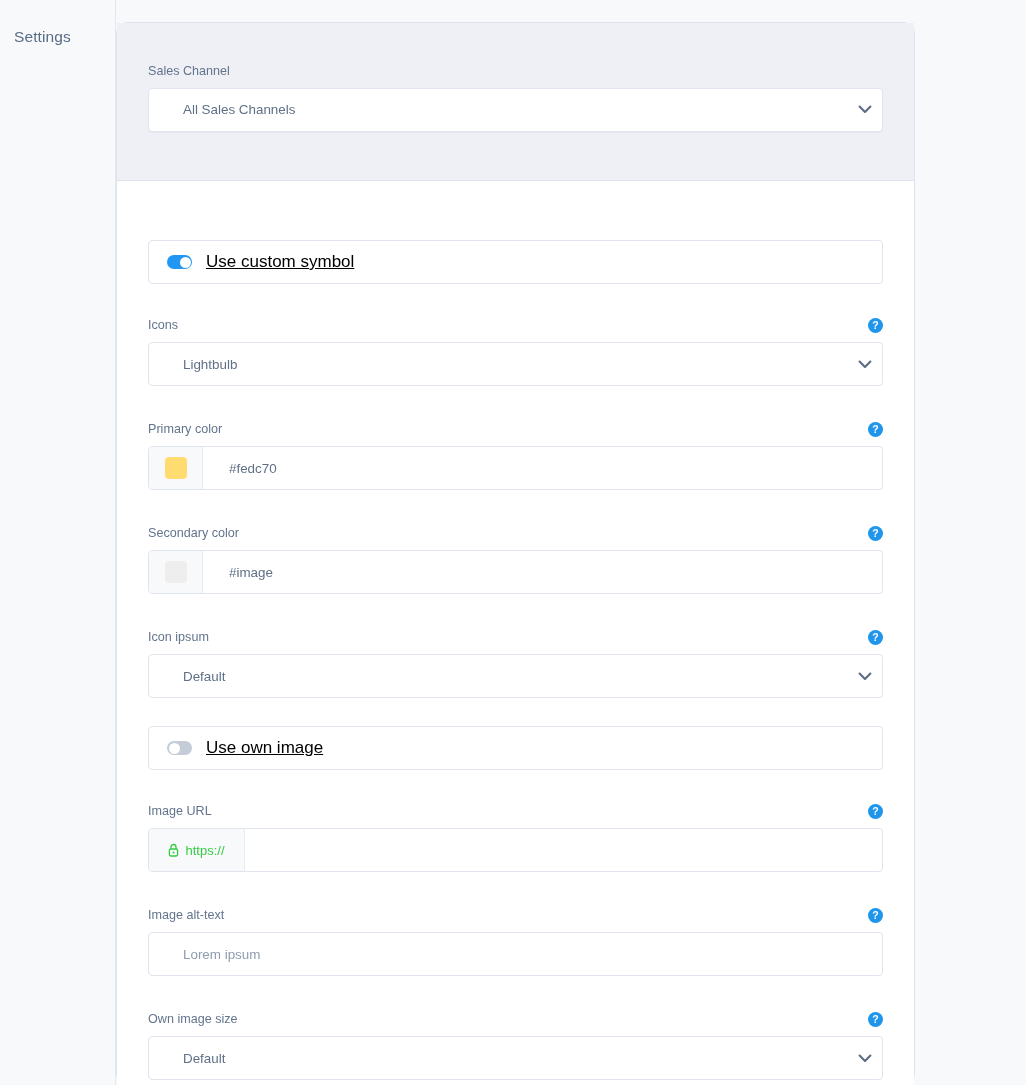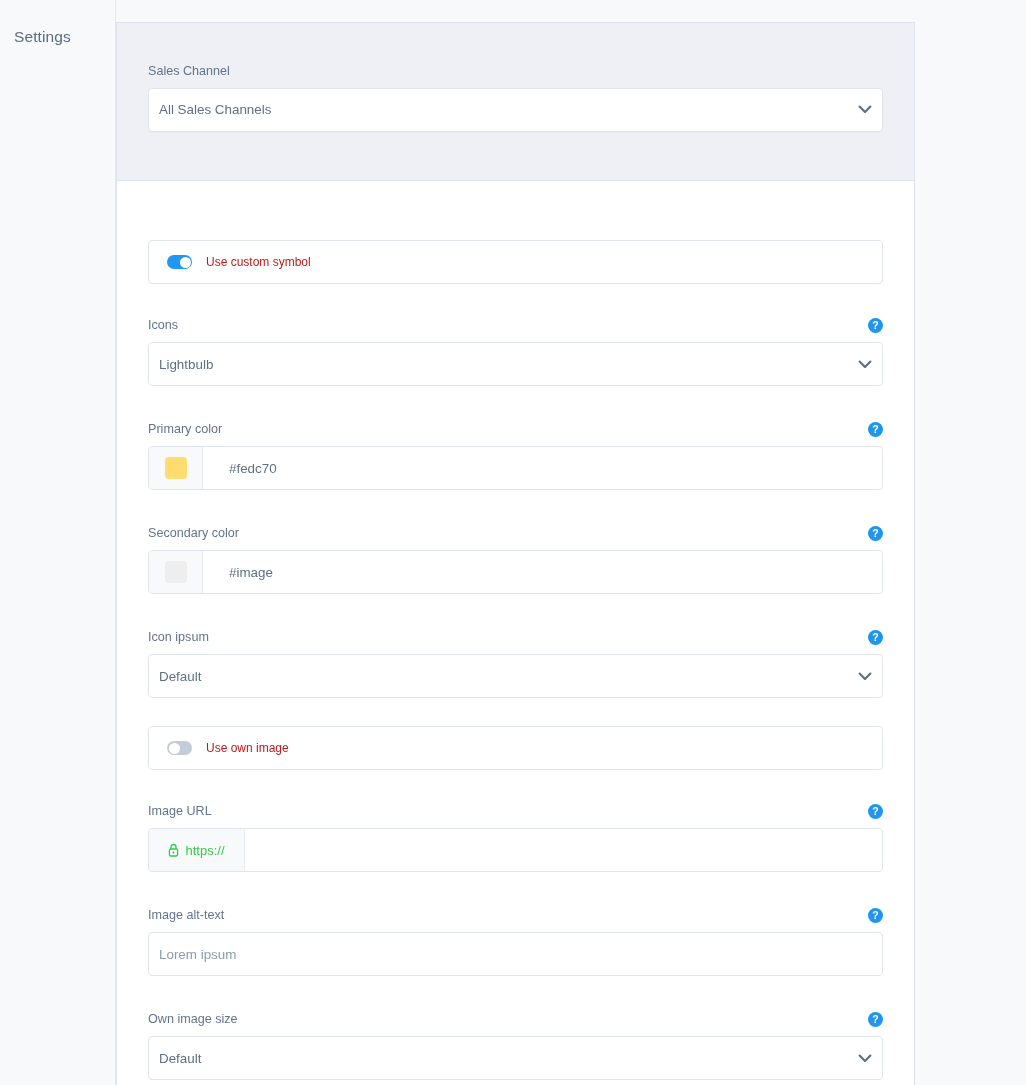--- a/index.html
+++ b/index.html
@@ -43,20 +43,21 @@
   .panel {
     position: absolute;
     left: 116px;
     top: 22px;
     width: 799px;
     height: 1063px;
     background: #ffffff;
     border-left: 1px solid #dde3ec;
     border-right: 1px solid #dde3ec;
     border-top: 1px solid #dde3ec;
+    border-radius: 12px;
   }
 
   .panel-header {
     position: relative;
     height: 158px;
     background: #eef0f5;
     border-bottom: 1px solid #dde3ec;
     padding: 0 31px;
   }
 
@@ -107,21 +108,21 @@
     align-items: center;
     position: relative;
   }
 
   .control.header-select {
     border: 1px solid #e0e5ee;
     box-shadow: 0 1px 1px rgba(40,60,90,.04);
   }
 
   .control .value {
-    padding-left: 10px;
+    padding-left: 34px;
     font-size: 13.4px;
     color: #5f7086;
     flex: 1;
     white-space: nowrap;
     overflow: hidden;
   }
 
   .control .value.placeholder { color: #8e9cb0; }
 
   .chevron {
@@ -162,23 +163,24 @@
     width: 11px;
     height: 11px;
     border-radius: 50%;
     background: #ffffff;
   }
   .switch.on  .knob { right: 1.5px; }
   .switch.off .knob { left: 1.5px; }
 
   .toggle-label {
     margin-left: 14px;
-    font-size: 12px;
-    color: #b91c1c;
-    white-space: nowrap;
+    font-size: 17px;
+    color: #000000;
+    white-space: nowrap;
+    text-decoration: underline;
   }
 
   
   .swatch-box {
     width: 54px;
     height: 100%;
     background: #f8f9fb;
     border-right: 1px solid #e7ebf2;
     border-radius: 3px 0 0 3px;
     display: flex;

